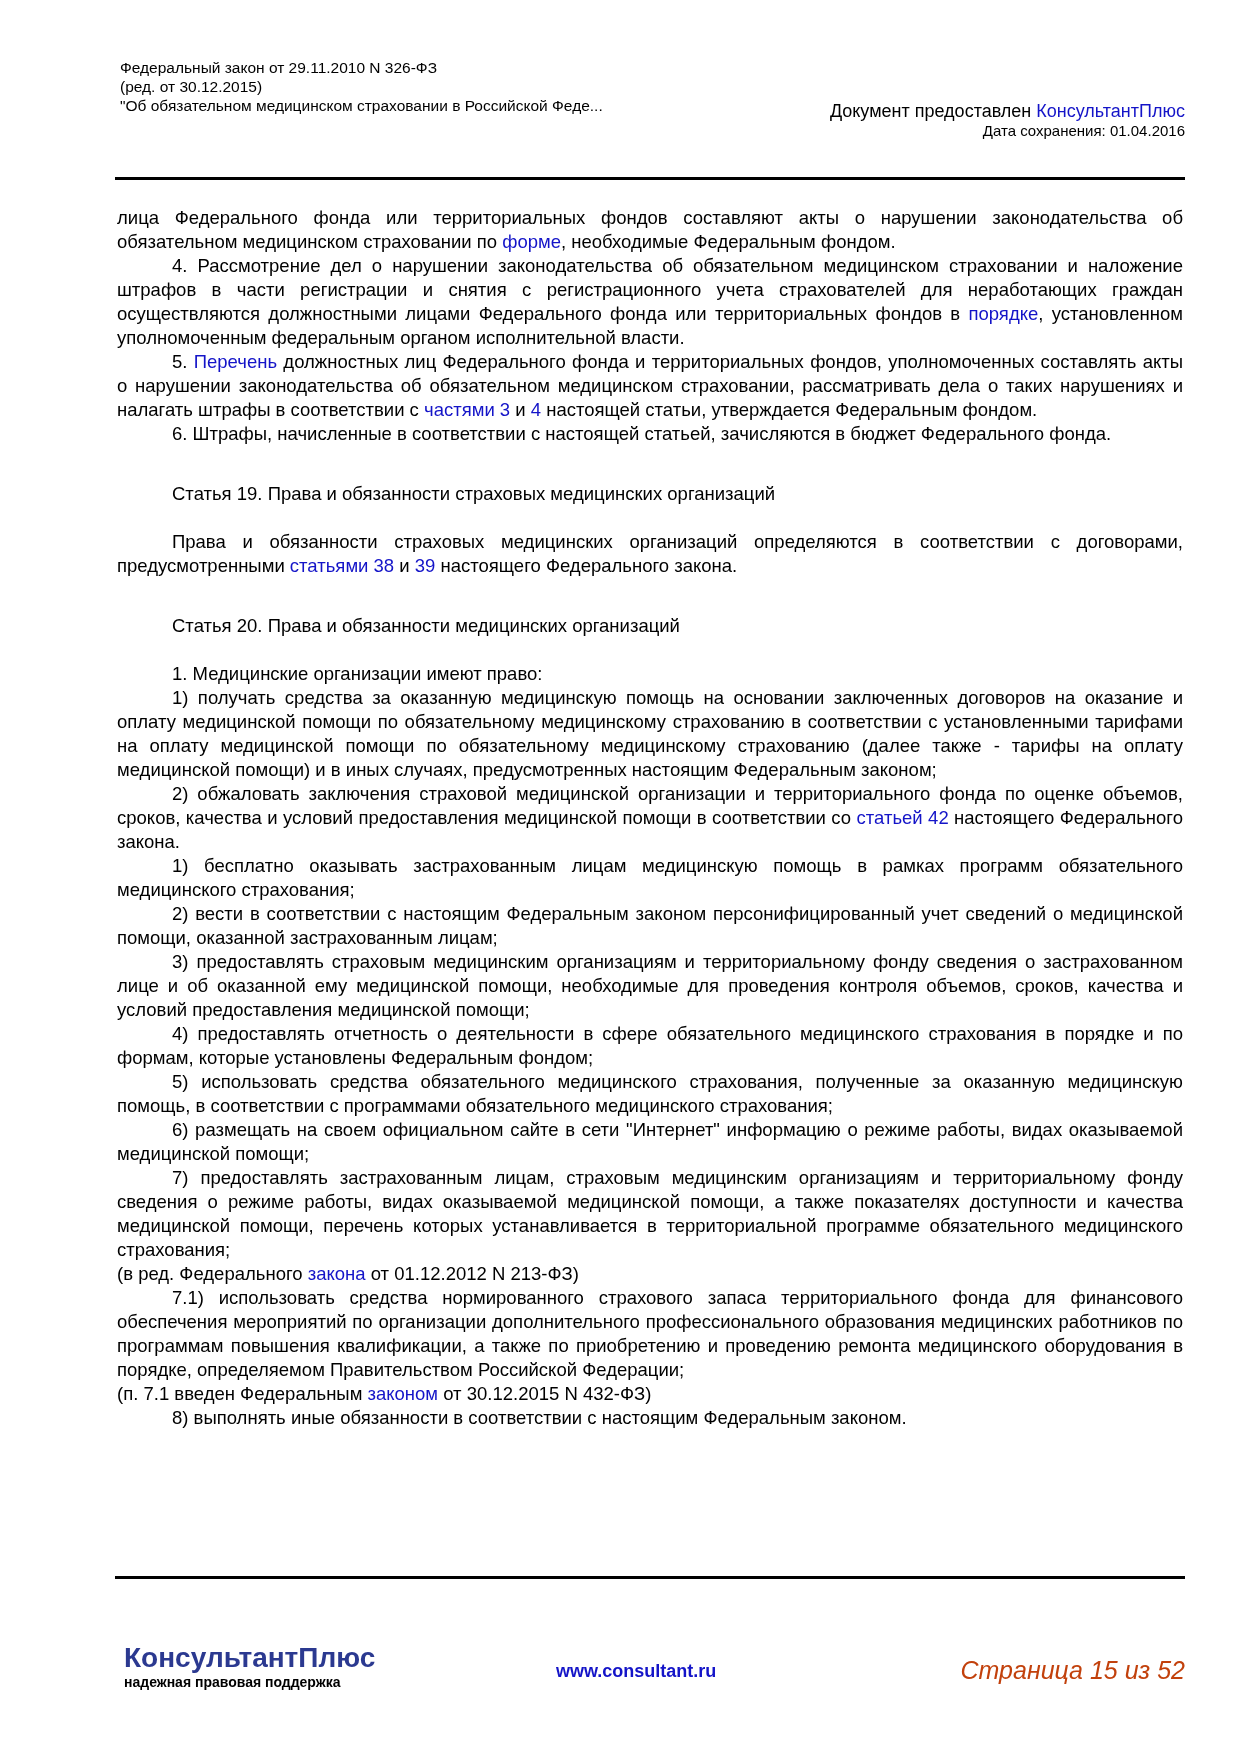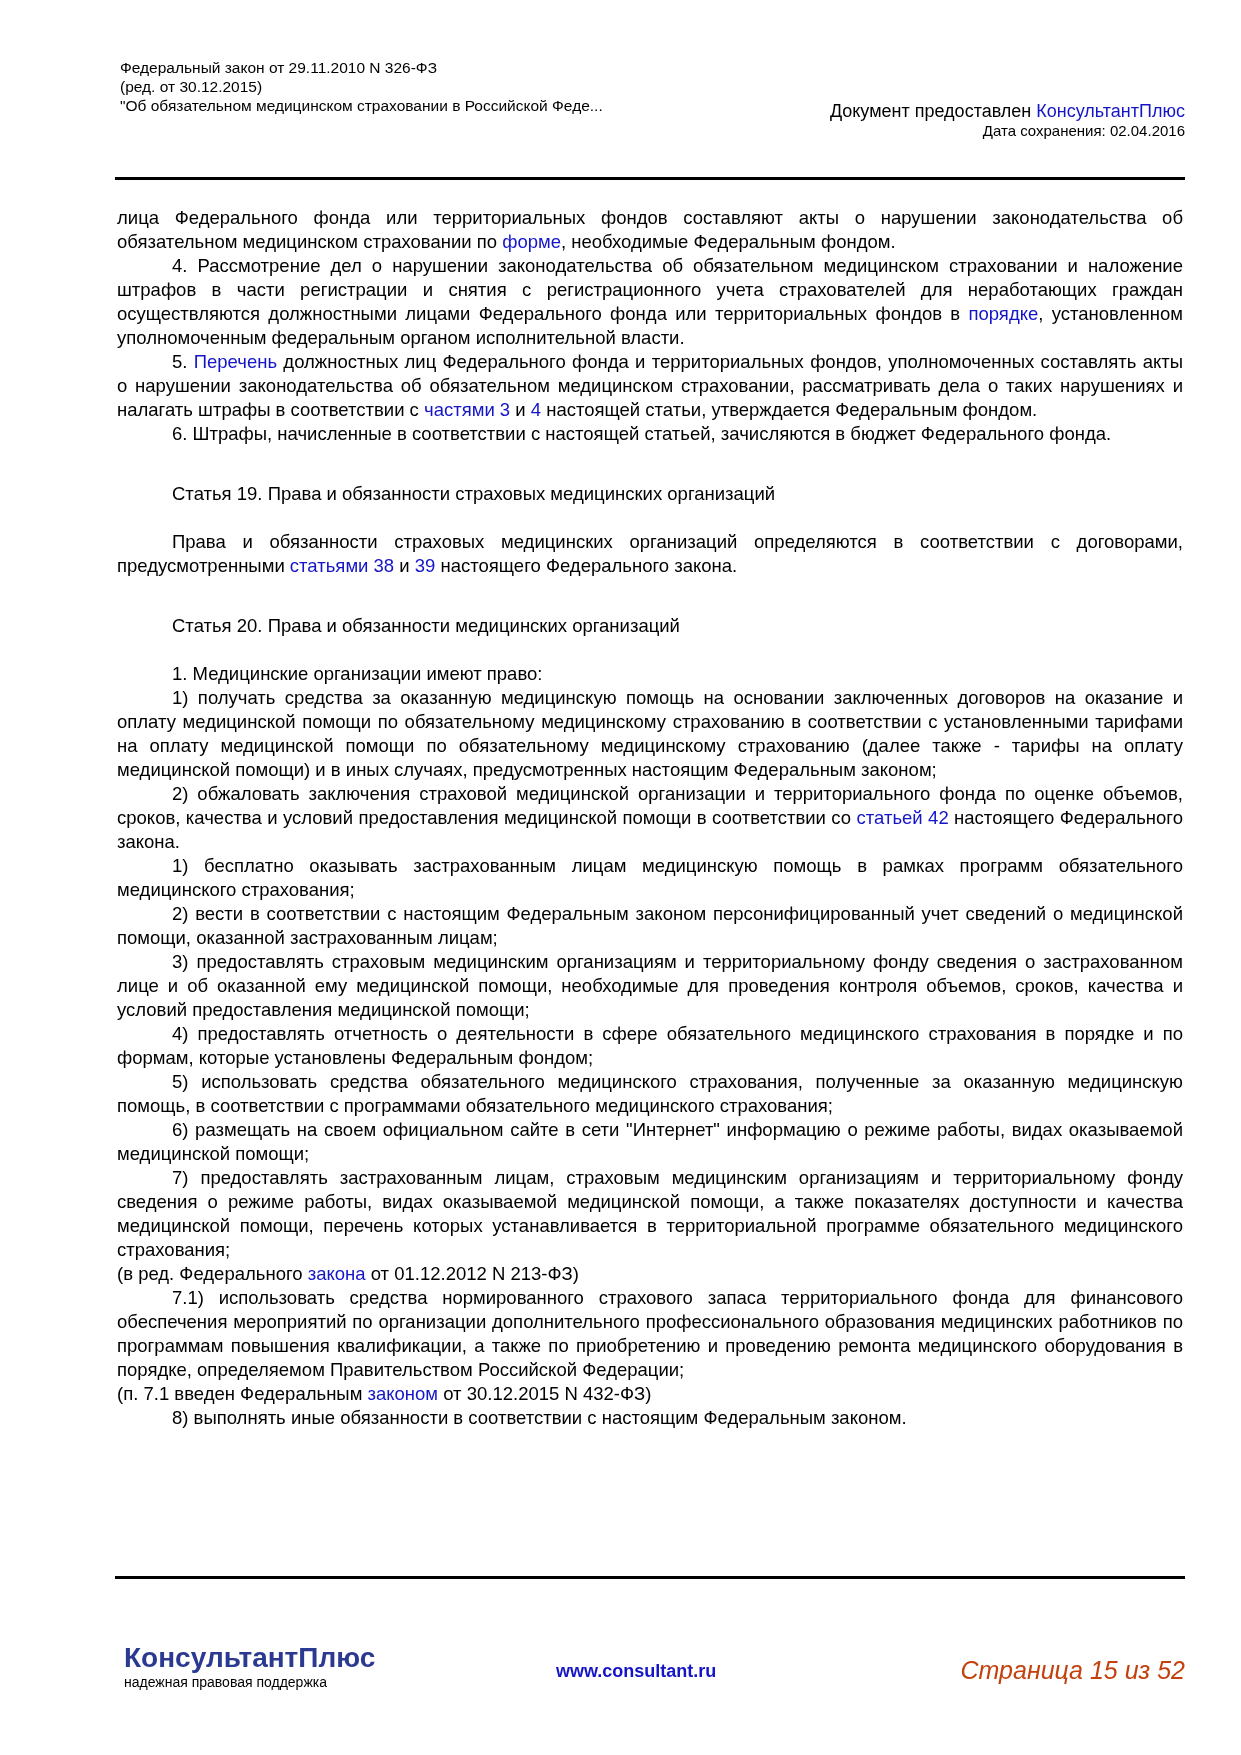--- a/index.html
+++ b/index.html
@@ -25,21 +25,21 @@
   .body p { margin: 0; }
   .body p.ind { text-indent: 55px; }
   .body p.gap-before { margin-top: 24px; }
   .body p.gap-after { margin-bottom: 24px; margin-top: 36px; }
   .lnk { color: #1414c8; cursor: pointer; }
 
   .ftr-brand { position: absolute; left: 124px; top: 1642px;
     font-family: "Liberation Sans", sans-serif; font-weight: bold; font-size: 28px;
     line-height: 32px; color: #2b3990; white-space: nowrap; }
   .ftr-tag { position: absolute; left: 124px; top: 1674px;
-    font-family: "Liberation Sans", sans-serif; font-weight: normal; font-size: 14px;
+    font-family: "Liberation Sans", sans-serif; font-weight: bold; font-size: 14px;
     line-height: 16px; color: #000; white-space: nowrap; }
   .ftr-url { position: absolute; left: 556px; top: 1660px;
     font-family: "Liberation Sans", sans-serif; font-weight: bold; font-size: 18px;
     line-height: 22px; color: #1414c8; white-space: nowrap; }
   .ftr-page { position: absolute; right: 56px; top: 1659px;
     font-family: "Liberation Sans", sans-serif; font-size: 25px; line-height: 22px;
     color: #c2410c; white-space: nowrap; font-style: italic; }
 </style>
 </head>
 <body>
@@ -47,21 +47,21 @@
 <div class="page">
 
   <div class="hdr-left">
     <div>Федеральный закон от 29.11.2010 N 326-ФЗ</div>
     <div>(ред. от 30.12.2015)</div>
     <div>"Об обязательном медицинском страховании в Российской Феде...</div>
   </div>
 
   <div class="hdr-right">
     <div class="provided"><span>Документ предоставлен </span><span class="brand">КонсультантПлюс</span></div>
-    <div class="saved">Дата сохранения: 02.04.2016</div>
+    <div class="saved">Дата сохранения: 01.04.2016</div>
   </div>
 
   <div class="rule top"></div>
 
   <div class="body" id="doc-body">
     <p><span>лица Федерального фонда или территориальных фондов составляют акты о нарушении законодательства об обязательном медицинском страховании по </span><span class="lnk">форме</span><span>, необходимые Федеральным фондом.</span></p>
 
     <p class="ind"><span>4. Рассмотрение дел о нарушении законодательства об обязательном медицинском страховании и наложение штрафов в части регистрации и снятия с регистрационного учета страхователей для неработающих граждан осуществляются должностными лицами Федерального фонда или территориальных фондов в </span><span class="lnk">порядке</span><span>, установленном уполномоченным федеральным органом исполнительной власти.</span></p>
 
     <p class="ind"><span>5. </span><span class="lnk">Перечень</span><span> должностных лиц Федерального фонда и территориальных фондов, уполномоченных составлять акты о нарушении законодательства об обязательном медицинском страховании, рассматривать дела о таких нарушениях и налагать штрафы в соответствии с </span><span class="lnk">частями 3</span><span> и </span><span class="lnk">4</span><span> настоящей статьи, утверждается Федеральным фондом.</span></p>

